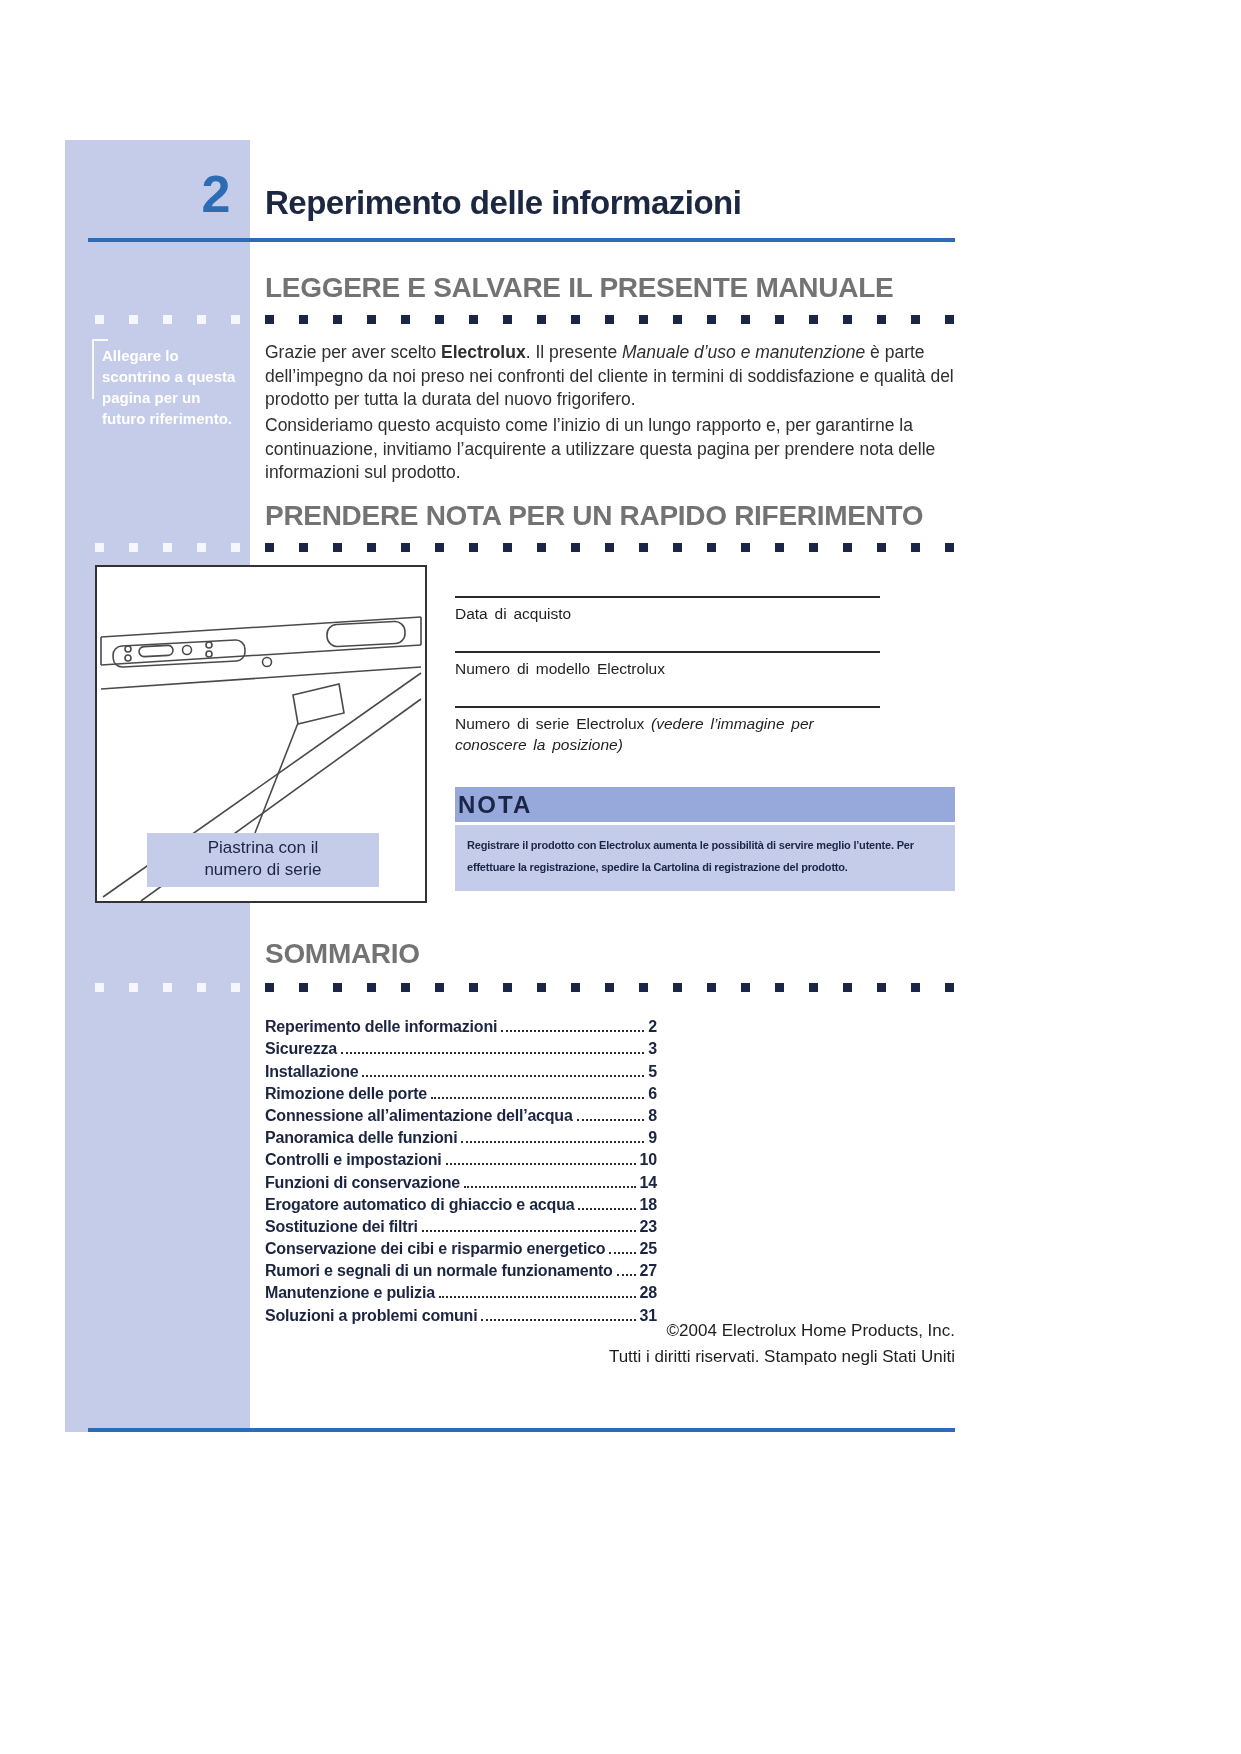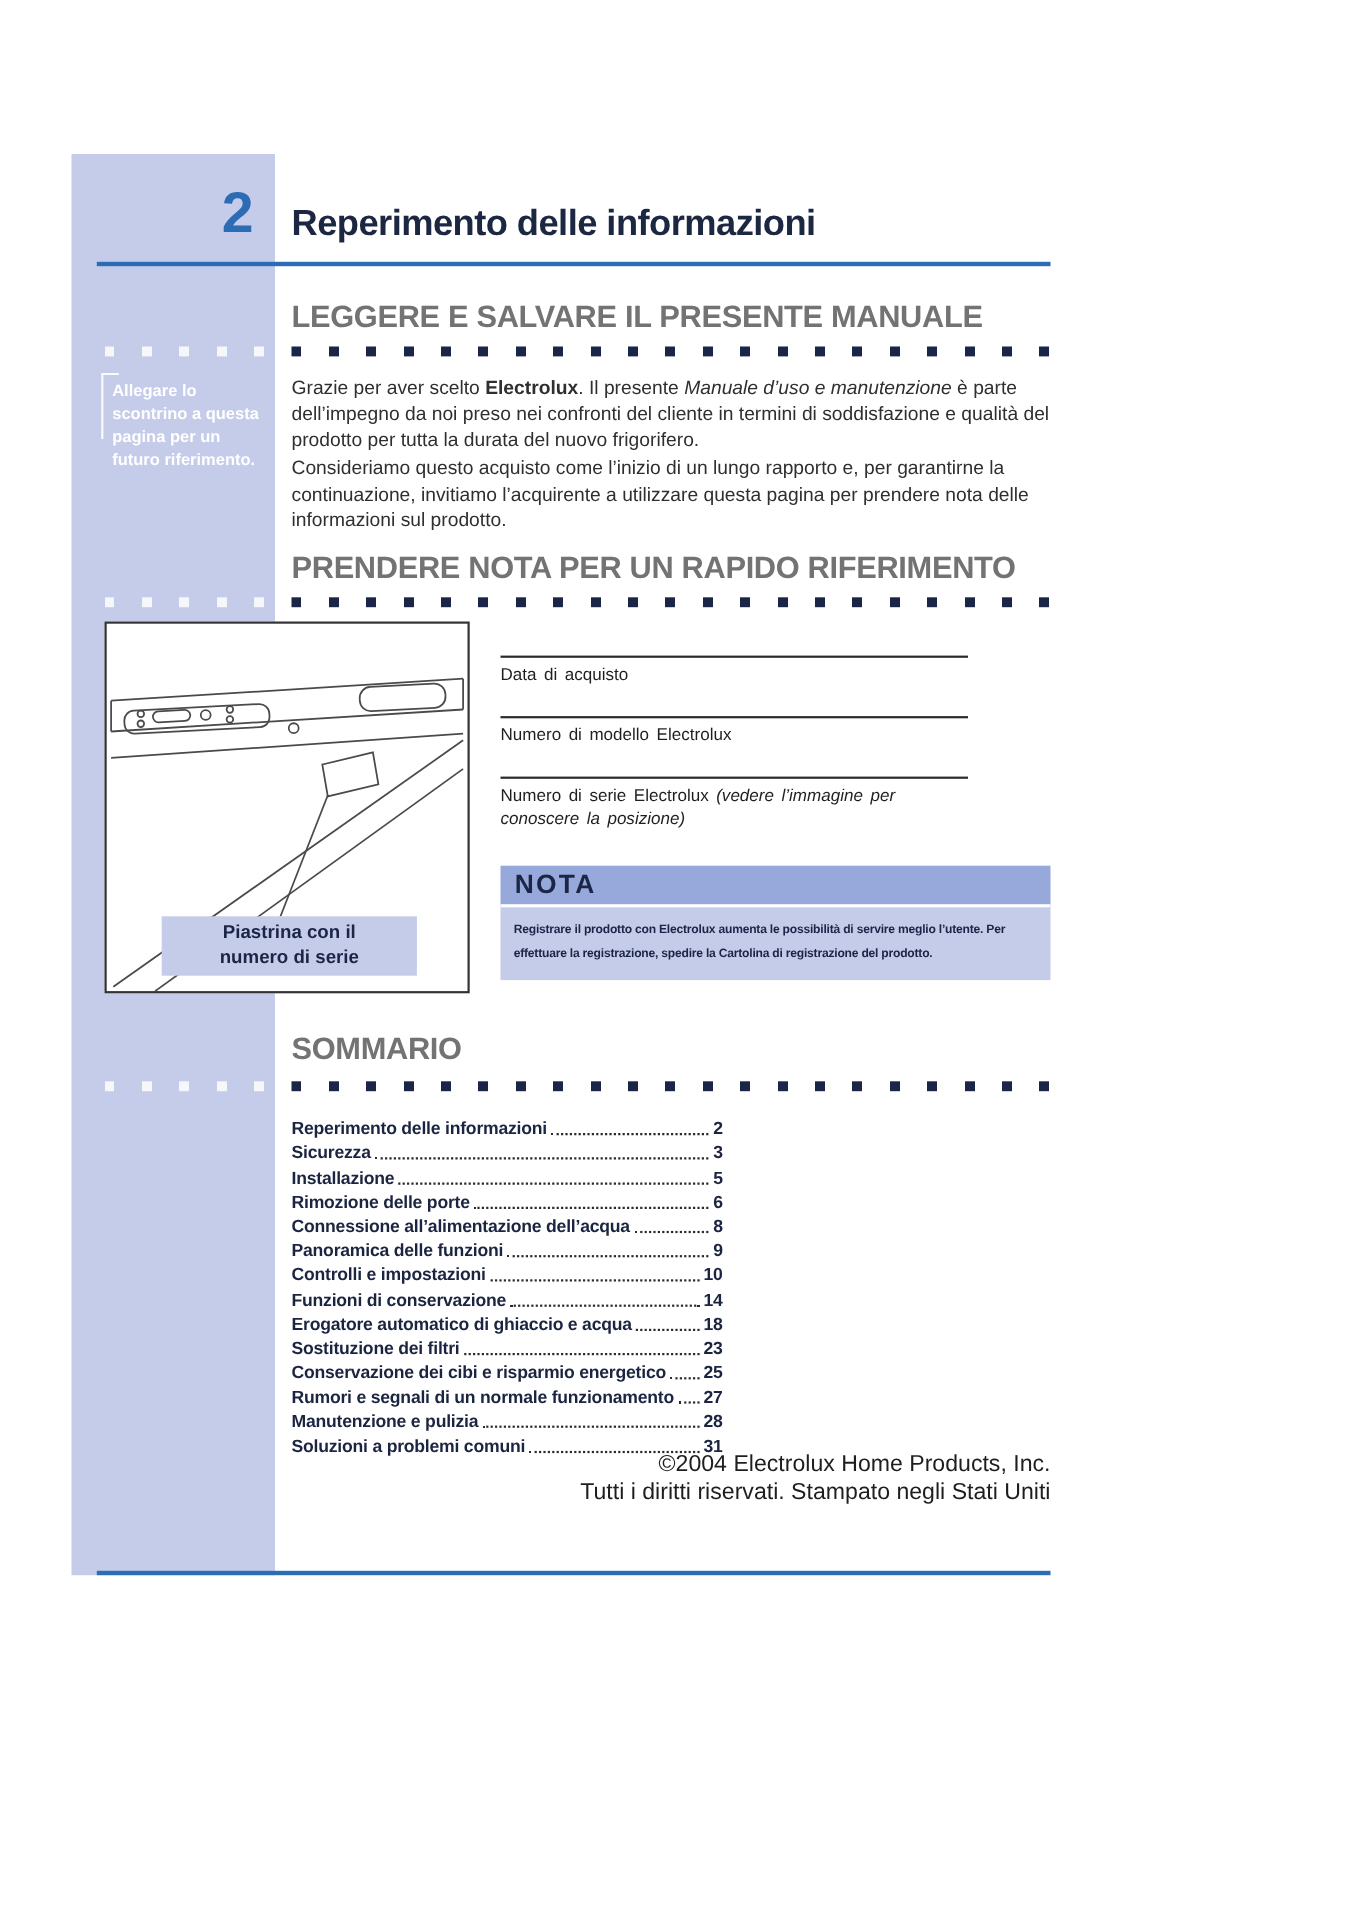--- a/index.html
+++ b/index.html
@@ -40,42 +40,42 @@
                   font-weight:bold; color:#ffffff; line-height:21px; }
 
   .body-para { position:absolute; left:265px; width:705px; font-size:17.5px; line-height:23.5px; color:#2f2f2f; }
   .p1 { top:341px; }
   .p2 { top:414px; }
 
   .figure { position:absolute; left:95px; top:565px; width:332px; height:338px;
             background:#ffffff; border:2px solid #333333; }
   .figure svg { position:absolute; left:0; top:0; }
   .figure-caption { position:absolute; left:50px; top:266px; width:232px; background:#c5cce9;
-                    color:#1b2547; font-size:17px; font-weight:bold; text-align:center;
+                    color:#1b2547; font-size:17px; font-weight:normal; text-align:center;
                     line-height:22px; padding:4px 0 6px; }
 
   .field { position:absolute; left:455px; width:425px; }
   .f1 { top:596px; } .f2 { top:651px; } .f3 { top:706px; }
   .field-line { border-top:2px solid #2a2a2a; height:0; }
   .field-label { margin-top:5px; font-size:15.5px; color:#1f1f1f; word-spacing:2.5px; line-height:21px; }
 
   .nota { position:absolute; left:455px; top:787px; width:500px; }
   .nota-header { height:38px; background:#97a9da; border-bottom:3px solid #ffffff;
-                 display:flex; align-items:center; padding-left:13px;
+                 display:flex; align-items:center; padding-left:3px;
                  font-size:24px; font-weight:bold; letter-spacing:2px; color:#1b2547; }
   .nota-body { background:#c5cce9; padding:9px 12px 13px; font-size:11px; font-weight:bold;
                color:#1b2547; line-height:22px; letter-spacing:-0.2px; }
 
   .toc { position:absolute; left:265px; top:1014px; width:392px; }
   .toc-row { display:flex; align-items:flex-end; height:22.2px; font-size:16px;
              font-weight:bold; color:#1b2440; letter-spacing:-0.2px; }
   .toc-leader { flex:1; border-bottom:2px dotted #2b2b2b; margin:0 4px 4px 4px; min-width:12px; }
 
   .footer { position:absolute; right:286px; top:1318px; text-align:right;
-            font-size:21px; color:#1e1e1e; line-height:26px; }
+            font-size:17px; color:#1e1e1e; line-height:26px; }
 </style>
 </head>
 <body>
 
 <div class="page">
 
   <div class="sidebar"></div>
 
   <div class="chapter-num">2</div>
   <h1 class="page-title">Reperimento delle informazioni</h1>

